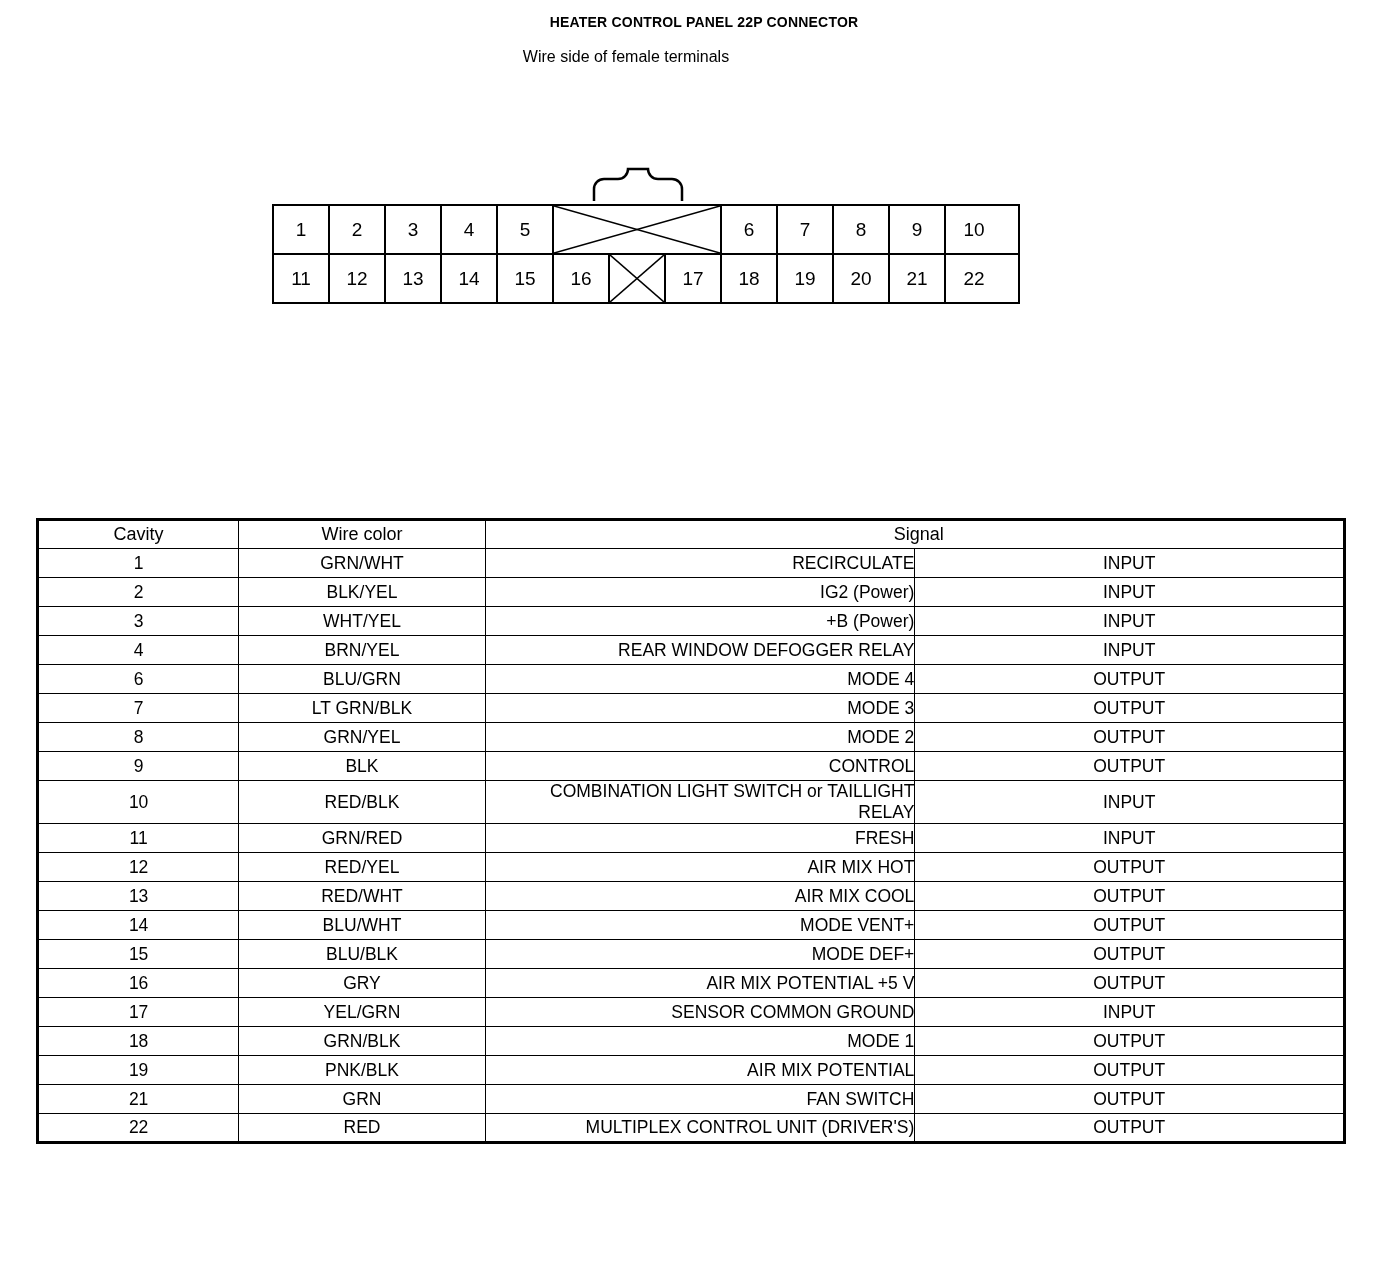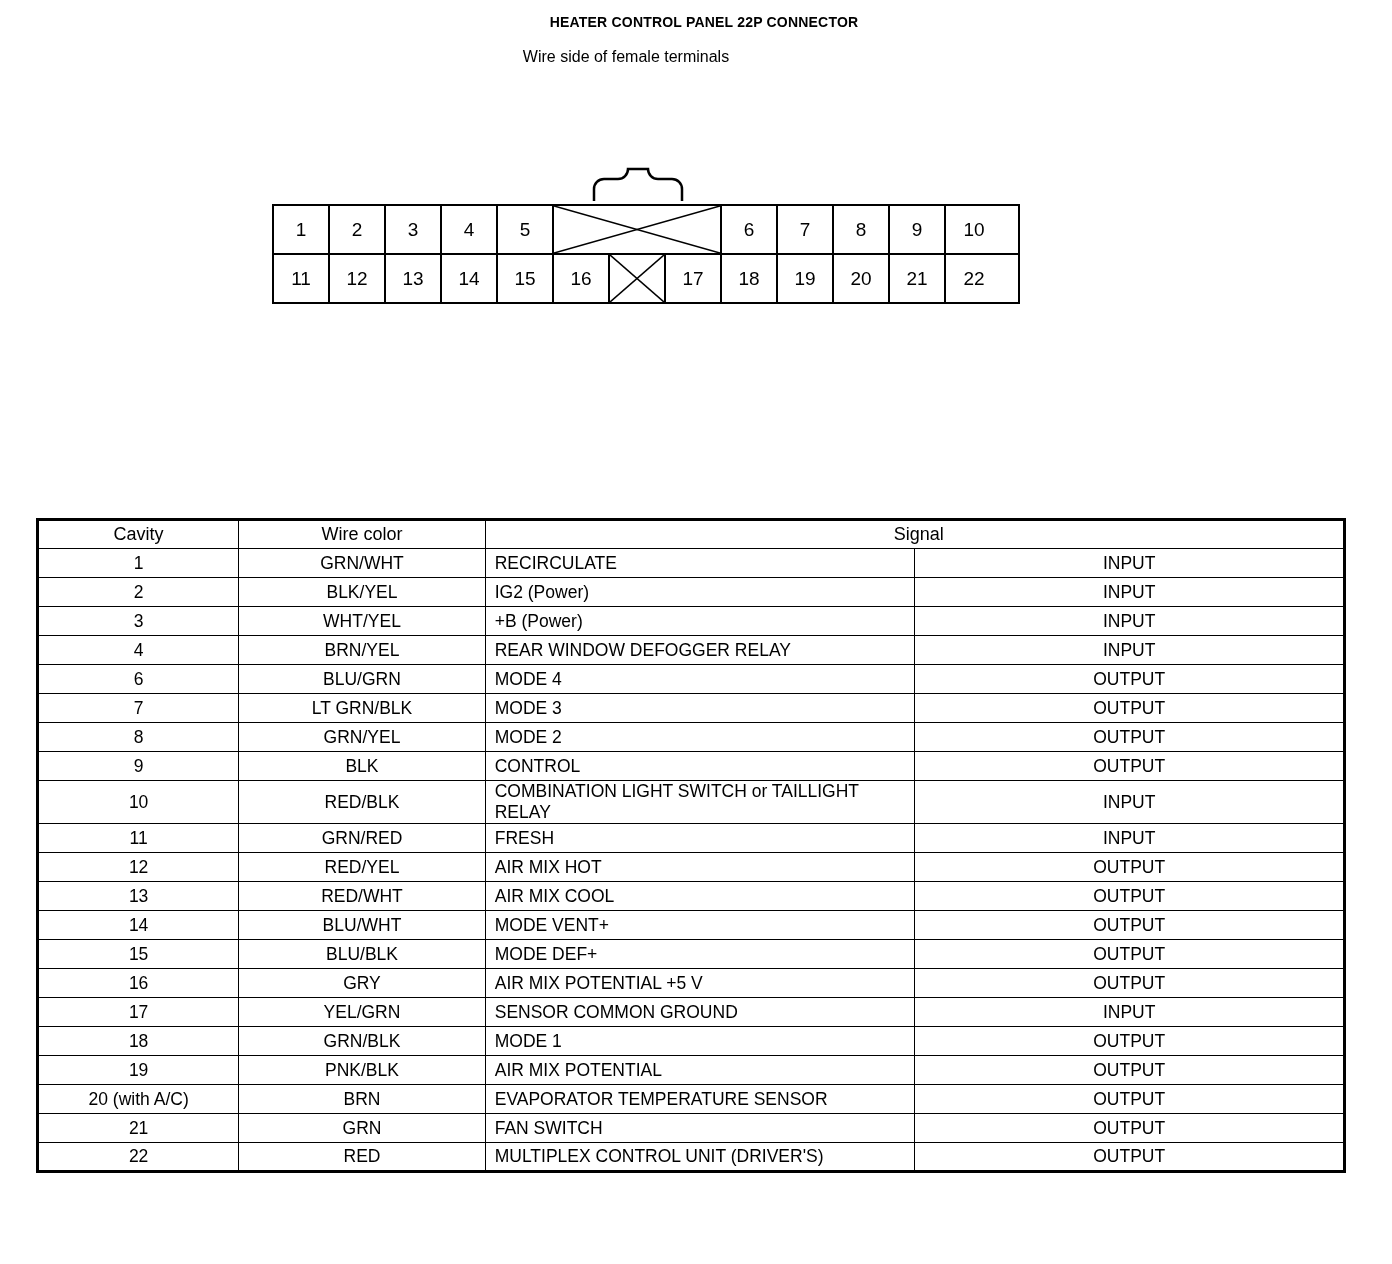--- a/index.html
+++ b/index.html
@@ -122,21 +122,21 @@
     font-size: 18px;
     height: 32px;
   }
   .col-cavity { width: 178px; text-align: center; }
   .col-color  { width: 218px; text-align: center; }
   .col-signal { width: 760px; text-align: left; padding-left: 9px !important; }
   .col-io     { width: 154px; text-align: center; }
 
   td.cavity { text-align: center; }
   td.color  { text-align: center; }
-  td.signal { text-align: left; padding-left: 9px !important; }
+  td.signal { text-align: right; padding-left: 9px !important; }
   td.io     { text-align: center; }
 </style>
 </head>
 <body>
 
 <div class="doc-title">HEATER CONTROL PANEL 22P CONNECTOR</div>
 <div class="doc-subtitle">Wire side of female terminals</div>
 
 <div id="connector-diagram">
 
@@ -303,26 +303,20 @@
         <td class="signal col-signal">MODE 1</td>
         <td class="io col-io">OUTPUT</td>
       </tr>
       <tr>
         <td class="cavity col-cavity">19</td>
         <td class="color col-color">PNK/BLK</td>
         <td class="signal col-signal">AIR MIX POTENTIAL</td>
         <td class="io col-io">OUTPUT</td>
       </tr>
       <tr>
-        <td class="cavity col-cavity">20 (with A/C)</td>
-        <td class="color col-color">BRN</td>
-        <td class="signal col-signal">EVAPORATOR TEMPERATURE SENSOR</td>
-        <td class="io col-io">OUTPUT</td>
-      </tr>
-      <tr>
         <td class="cavity col-cavity">21</td>
         <td class="color col-color">GRN</td>
         <td class="signal col-signal">FAN SWITCH</td>
         <td class="io col-io">OUTPUT</td>
       </tr>
       <tr class="last-row">
         <td class="cavity col-cavity">22</td>
         <td class="color col-color">RED</td>
         <td class="signal col-signal">MULTIPLEX CONTROL UNIT (DRIVER'S)</td>
         <td class="io col-io">OUTPUT</td>

